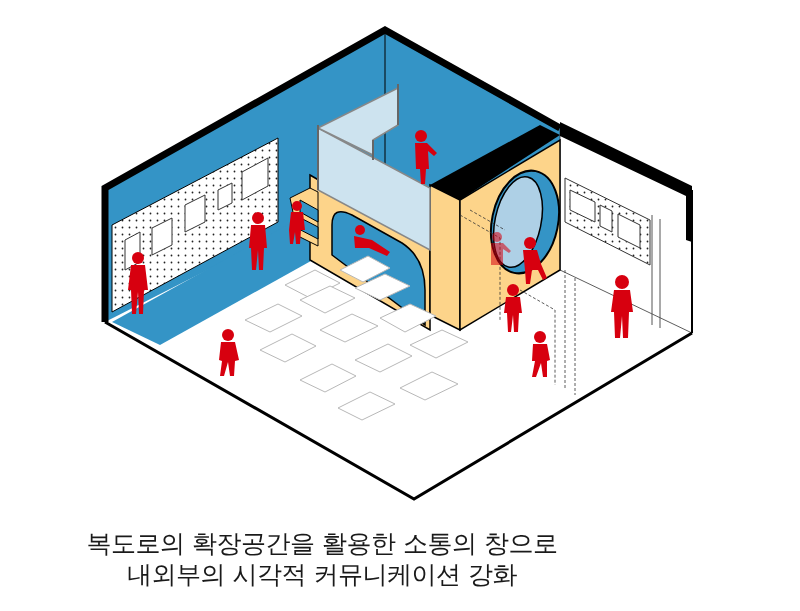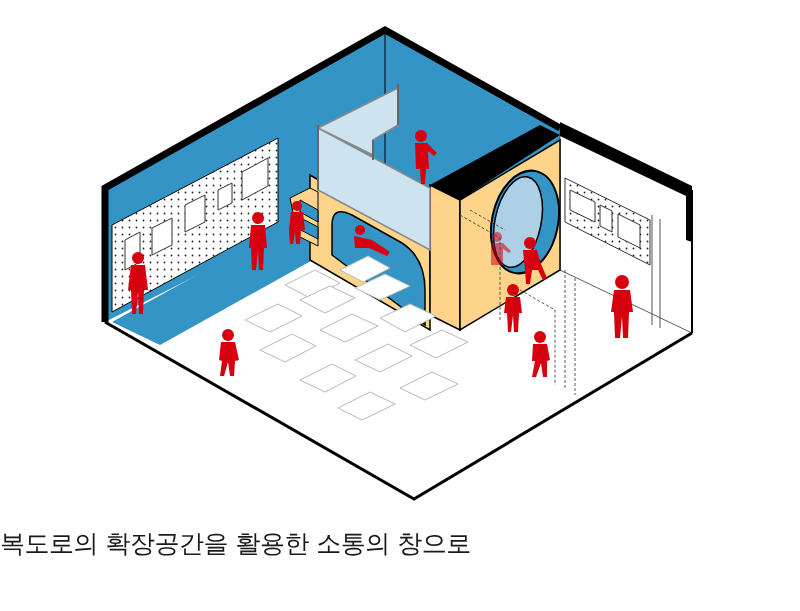--- a/index.html
+++ b/index.html
@@ -1,18 +1,18 @@
 <!DOCTYPE html>
 <html><head>
 <meta charset="utf-8">
 <style>
   html, body { margin: 0; padding: 0; background: #ffffff; }
   body { width: 800px; height: 611px; position: relative; overflow: hidden; font-family: "DejaVu Sans", sans-serif; }
   #illustration { position: absolute; left: 0; top: 0; width: 800px; height: 520px; }
-  #caption { position: absolute; left: 0; top: 528px; width: 644px; color: #1a1a1a; }
+  #caption { position: absolute; left: 0; top: 528px; width: 644px; text-align: center; color: #1a1a1a; }
   #caption .line { font-size: 25px; line-height: 31px; letter-spacing: -0.5px; }
 </style>
 </head>
 <body>
 
 <svg id="illustration" viewBox="0 0 800 520" xmlns="http://www.w3.org/2000/svg">
   <defs>
     <pattern id="dots" width="7" height="7" patternUnits="userSpaceOnUse">
       <rect width="7" height="7" fill="#ffffff"></rect>
       <circle cx="3.5" cy="3.5" r="0.9" fill="#222"></circle>
@@ -143,13 +143,14 @@
         <path d="M221,342 h14 l4,18 -4,1 l-1,15 h-4 l-2,-14 -4,14 h-4 l2,-15 -3,-1z"></path>
       </g>
   </g>
 
   <polyline points="105,322 414,499 692,333" fill="none" stroke="#000" stroke-width="3"></polyline>
   <line x1="692" y1="190" x2="692" y2="333" stroke="#000" stroke-width="2"></line>
 </svg>
 
 <div id="caption">
   <div class="line">복도로의 확장공간을 활용한 소통의 창으로</div>
+  <div class="line">내외부의 시각적 커뮤니케이션 강화</div>
 </div>
 
 </body></html>

